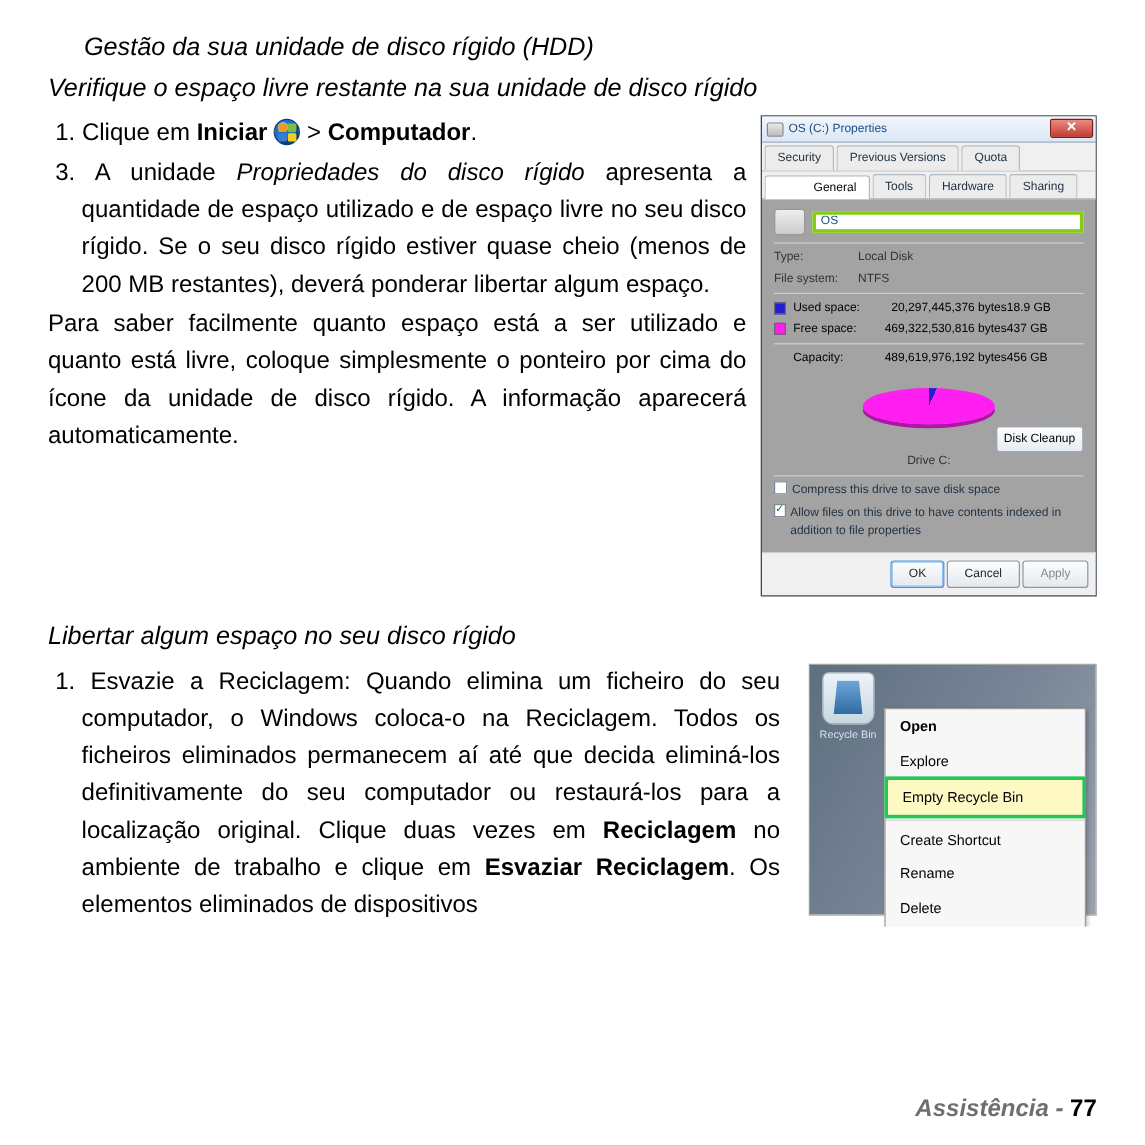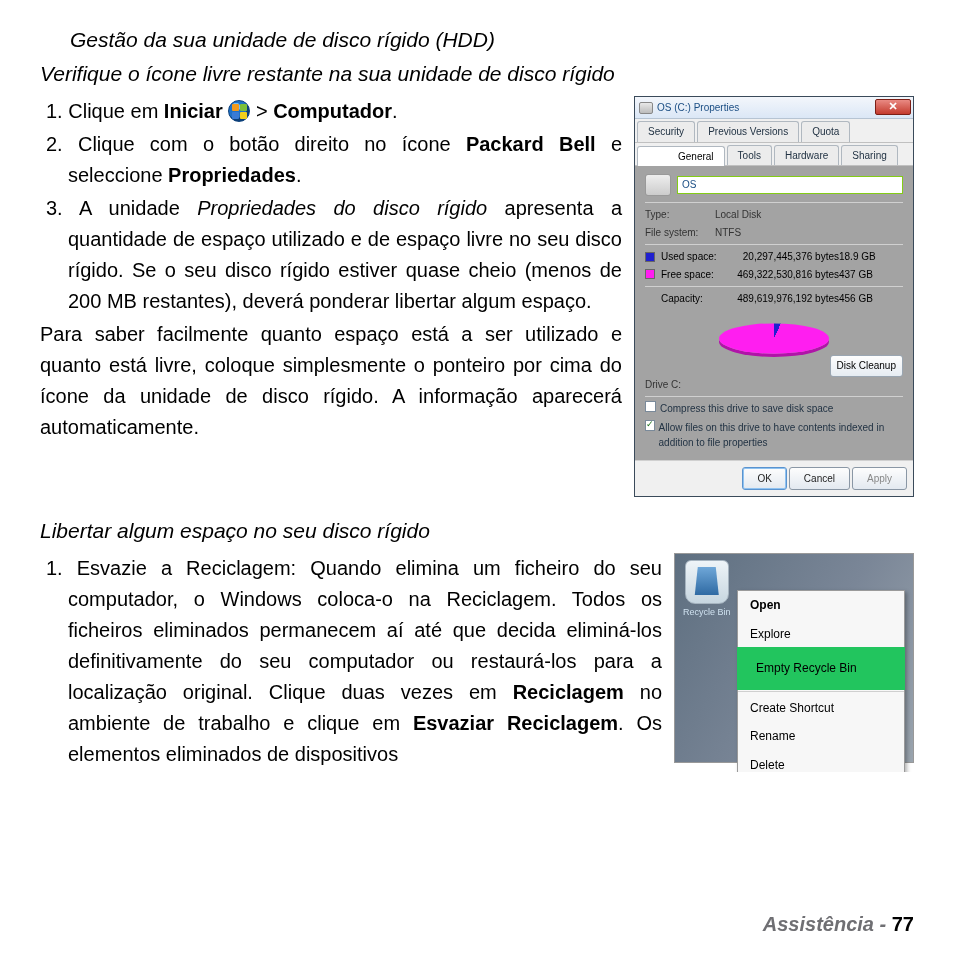--- a/index.html
+++ b/index.html
@@ -136,21 +136,21 @@
     padding:8px 10px 6px 10px;
   }
   .name-row {
     display:flex;align-items:center;gap:6px;margin-bottom:6px;
   }
   .drive-big-ico{
     width:26px;height:22px;background:linear-gradient(#eee,#ccc);
     border:1px solid #999;border-radius:3px;
   }
   .name-field{
-    flex:1;border:1px solid #84cc16;background:#fff;
+    flex:1;border:3px solid #84cc16;background:#fff;
     height:18px;padding:0 4px;display:flex;align-items:center;
     color:#1b4e84;
   }
   .hr{border:none;border-top:1px solid #d0d0d0;margin:4px 0;}
   .kv{display:flex;font-size:10px;margin:2px 0;}
   .kv .k{width:70px;color:#333;}
   .kv .v{color:#333;}
   .space-row{display:flex;align-items:center;font-size:10px;margin:2px 0;}
   .sq{width:10px;height:10px;margin-right:6px;border:1px solid #666;}
   .sq.used{background:#2020d0;}
@@ -158,21 +158,21 @@
   .space-row .lbl{width:68px;}
   .space-row .bytes{width:110px;text-align:right;}
   .space-row .gb{flex:1;text-align:left;}
   .pie-wrap{position:relative;height:70px;margin:4px 0 2px 0;}
   .pie{
     width:110px;height:55px;border-radius:50%;
     background:conic-gradient(#2020d0 0 14deg,#ff1ef0 14deg 360deg);
     margin:0 auto;transform:scaleY(0.55);
     box-shadow:0 6px 0 #b014a8;
   }
-  .drv-label{text-align:left;font-size:10px;margin-top:-6px;color:#333;}
+  .drv-label{text-align:center;font-size:10px;margin-top:-6px;color:#333;}
   .cleanup-btn{
     position:absolute;right:0;bottom:4px;
     font-size:10px;padding:2px 6px;
     border:1px solid #9aa6b2;background:linear-gradient(#fdfdfd,#e6ecf2);
     border-radius:3px;
   }
   .chk-row{display:flex;align-items:flex-start;gap:4px;font-size:10px;color:#234;margin:3px 0;}
   .chk{width:11px;height:11px;border:1px solid #7a8a9a;background:#fff;display:flex;align-items:center;justify-content:center;font-size:9px;color:#1b6f1b;}
   .btn-row{
     background:#f0f0f0;border-top:1px solid #d0d0d0;
@@ -185,20 +185,21 @@
   .btn.ok{border:1px solid #5a93cf;box-shadow:0 0 0 1px #8fc2f0 inset;}
   .btn.apply{color:#888;}
 
   
   .ctx-figure{
     width:240px;height:210px;
     background:linear-gradient(120deg,#5e6f80 0%,#7a8697 55%,#9aa4ae 100%);
     border:1px solid #999;
     position:relative;
     font-family:"Segoe UI",Tahoma,sans-serif;
+    margin-left:12px;
   }
   .recycle-wrap{
     position:absolute;left:8px;top:6px;text-align:center;color:#cfe1ef;font-size:9px;
   }
   .recycle-bin{
     width:44px;height:44px;margin:0 auto 2px auto;
     background:linear-gradient(#eef4f8,#c7d6e0);
     border:1px solid #a6b4c0;border-radius:6px 6px 10px 10px;
     position:relative;
   }
@@ -209,37 +210,37 @@
     border-radius:2px;
   }
   .menu{
     position:absolute;left:62px;top:36px;width:168px;
     background:#f7f7f7;border:1px solid #9a9a9a;
     box-shadow:2px 2px 4px rgba(0,0,0,.3);
     font-size:12px;color:#000;
   }
   .menu .mi{padding:5px 12px;}
   .menu .mi.bold{font-weight:bold;}
-  .menu .mi.hi{background:#22c55e;border:7px solid #22c55e;margin:-1px;}
+  .menu .mi.hi{background:#fef9c3;border:3px solid #22c55e;margin:-1px;}
   .menu .sep{border-top:1px solid #cfcfcf;margin:2px 0;}
 
   
   .footer{
     position:absolute;right:40px;bottom:18px;
     font-style:italic;font-weight:bold;color:#6f6f73;font-size:20px;
   }
   .footer .pg{color:#000;font-style:normal;}
   b{font-weight:bold;}
   i{font-style:italic;}
 </style>
 </head>
 <body>
 
 <div class="section-title">Gestão da sua unidade de disco rígido (HDD)</div>
-<div class="subsection-title">Verifique o ícone livre restante na sua unidade de disco rígido</div>
+<div class="subsection-title">Verifique o espaço livre restante na sua unidade de disco rígido</div>
 
 <div class="content-block with-figure">
 
   <div class="figure-right">
     <div class="props-window">
       <div class="props-titlebar">
         <span class="drive-ico"></span>
         <span class="ttl">OS (C:) Properties</span>
         <span class="close-btn">✕</span>
       </div>
@@ -311,24 +312,20 @@
     </div>
   </div>
 
   <ol>
     <li class="justify">
       <span class="li-num">1.</span>
       <span>Clique em </span><b>Iniciar</b>
       <span class="start-icon"></span><span> &gt; </span><b>Computador</b><span>.</span>
     </li>
     <li class="justify">
-      <span class="li-num">2.</span>
-      <span>Clique com o botão direito no ícone </span><b>Packard Bell</b><span> e seleccione </span><b>Propriedades</b><span>.</span>
-    </li>
-    <li class="justify">
       <span class="li-num">3.</span>
       <span>A unidade </span><i>Propriedades do disco rígido</i><span> apresenta a quantidade de espaço utilizado e de espaço livre no seu disco rígido. Se o seu disco rígido estiver quase cheio (menos de 200 MB restantes), deverá ponderar libertar algum espaço.</span>
     </li>
   </ol>
 
   <p class="para justify">Para saber facilmente quanto espaço está a ser utilizado e quanto está livre, coloque simplesmente o ponteiro por cima do ícone da unidade de disco rígido. A informação aparecerá automaticamente.</p>
 </div>
 
 <div class="subsection-title" style="margin-top:14px">Libertar algum espaço no seu disco rígido</div>
 

